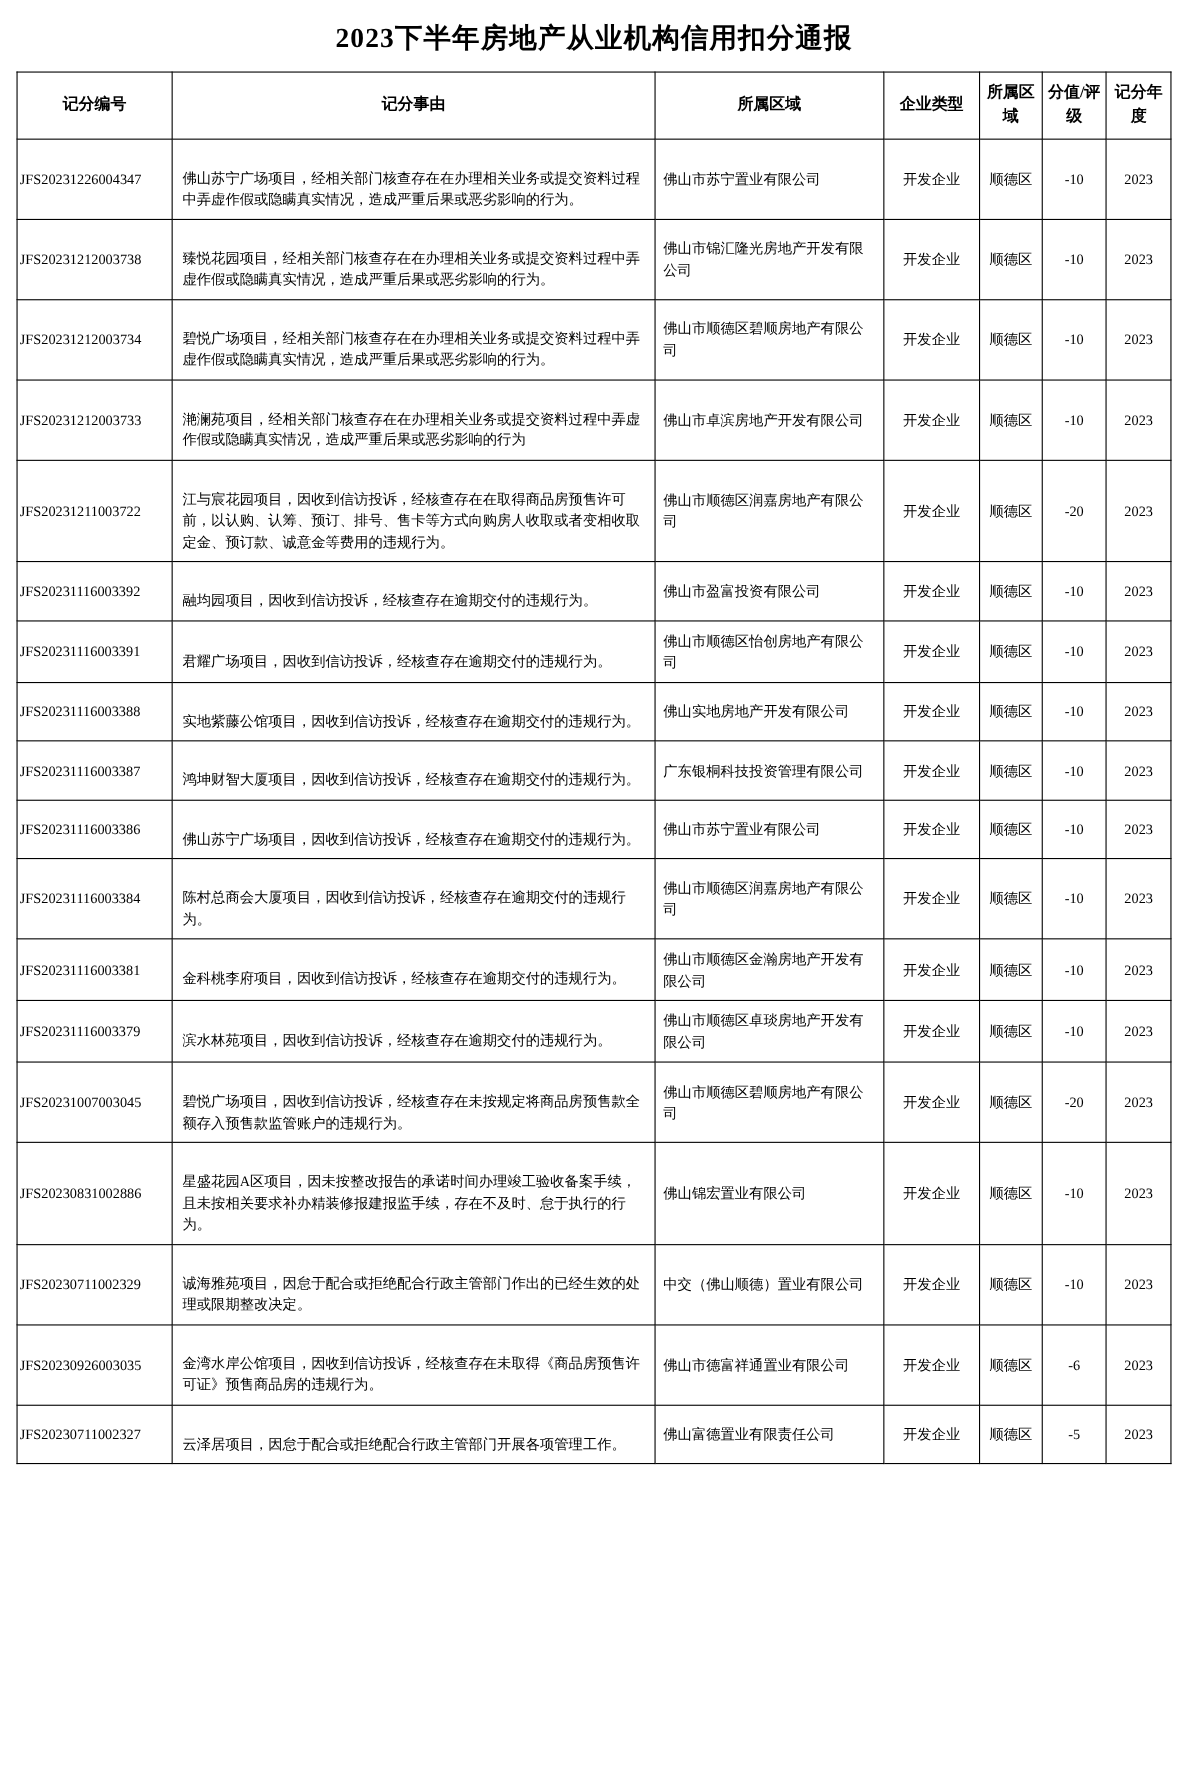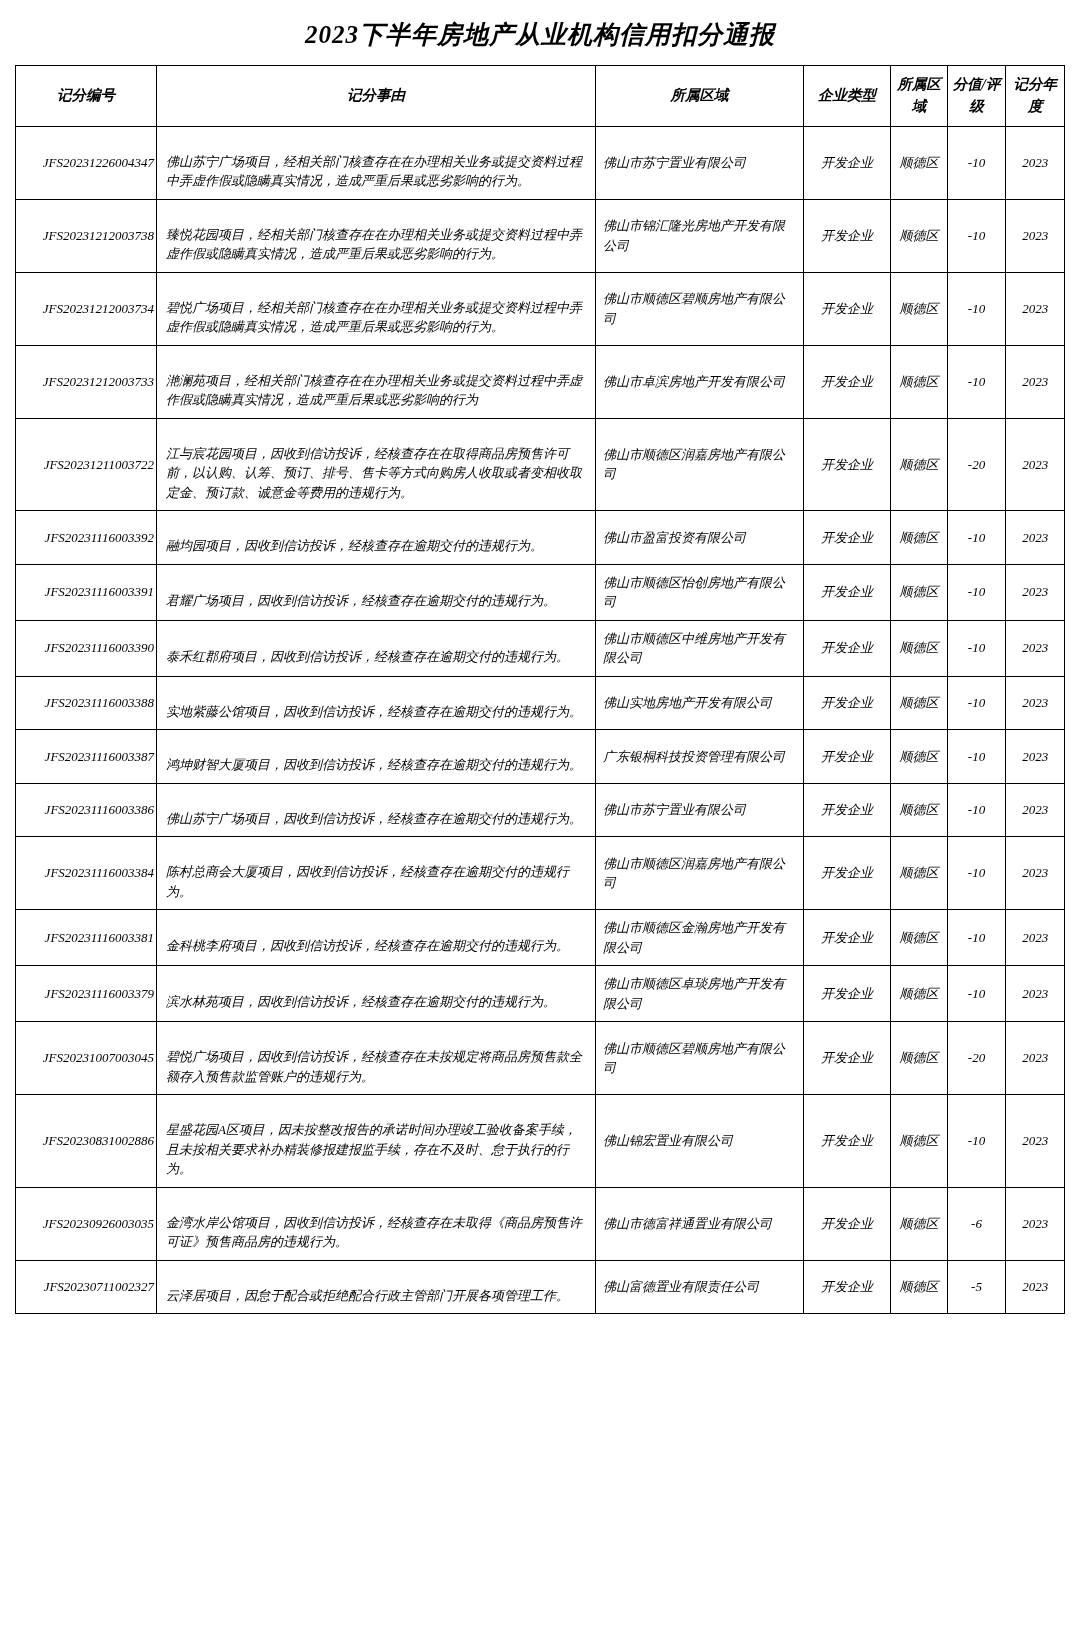--- a/index.html
+++ b/index.html
@@ -9,21 +9,20 @@
   }
   body {
     width: 1080px;
     font-family: "Liberation Serif", "DejaVu Serif", serif;
     color: #000;
   }
   .page {
     width: 1080px;
     box-sizing: border-box;
     padding: 10px 14px 18px 14px;
-    font-style: italic;
   }
   .doc-title {
     text-align: center;
     font-size: 25px;
     font-weight: bold;
     letter-spacing: 1px;
     margin: 8px 0 14px 0;
     font-family: "Liberation Serif", "DejaVu Serif", serif;
   }
   table.report {
@@ -39,21 +38,21 @@
     font-size: 13px;
     line-height: 1.5;
   }
   table.report th {
     text-align: center;
     font-weight: bold;
     font-size: 14.5px;
     padding: 8px 2px;
   }
   td.c-id {
-    text-align: right;
+    text-align: left;
     font-family: "Liberation Serif", "DejaVu Serif", serif;
     font-size: 13px;
     padding: 6px 2px;
   }
   td.c-reason {
     text-align: left;
     padding: 25px 8px 8px 9px;
     font-size: 13.5px;
     line-height: 1.62;
   }
@@ -163,29 +162,20 @@
         <tr>
           <td class="c-id">JFS20231116003391</td>
           <td class="c-reason">君耀广场项目，因收到信访投诉，经核查存在逾期交付的违规行为。</td>
           <td class="c-target">佛山市顺德区怡创房地产有限公司</td>
           <td class="c-type">开发企业</td>
           <td class="c-area">顺德区</td>
           <td class="c-score">-10</td>
           <td class="c-year">2023</td>
         </tr>
         <tr>
-          <td class="c-id">JFS20231116003390</td>
-          <td class="c-reason">泰禾红郡府项目，因收到信访投诉，经核查存在逾期交付的违规行为。</td>
-          <td class="c-target">佛山市顺德区中维房地产开发有限公司</td>
-          <td class="c-type">开发企业</td>
-          <td class="c-area">顺德区</td>
-          <td class="c-score">-10</td>
-          <td class="c-year">2023</td>
-        </tr>
-        <tr>
           <td class="c-id">JFS20231116003388</td>
           <td class="c-reason">实地紫藤公馆项目，因收到信访投诉，经核查存在逾期交付的违规行为。</td>
           <td class="c-target">佛山实地房地产开发有限公司</td>
           <td class="c-type">开发企业</td>
           <td class="c-area">顺德区</td>
           <td class="c-score">-10</td>
           <td class="c-year">2023</td>
         </tr>
         <tr>
           <td class="c-id">JFS20231116003387</td>
@@ -244,20 +234,29 @@
         <tr>
           <td class="c-id">JFS20230831002886</td>
           <td class="c-reason">星盛花园A区项目，因未按整改报告的承诺时间办理竣工验收备案手续，且未按相关要求补办精装修报建报监手续，存在不及时、怠于执行的行为。</td>
           <td class="c-target">佛山锦宏置业有限公司</td>
           <td class="c-type">开发企业</td>
           <td class="c-area">顺德区</td>
           <td class="c-score">-10</td>
           <td class="c-year">2023</td>
         </tr>
         <tr>
+          <td class="c-id">JFS20230711002329</td>
+          <td class="c-reason">诚海雅苑项目，因怠于配合或拒绝配合行政主管部门作出的已经生效的处理或限期整改决定。</td>
+          <td class="c-target">中交（佛山顺德）置业有限公司</td>
+          <td class="c-type">开发企业</td>
+          <td class="c-area">顺德区</td>
+          <td class="c-score">-10</td>
+          <td class="c-year">2023</td>
+        </tr>
+        <tr>
           <td class="c-id">JFS20230926003035</td>
           <td class="c-reason">金湾水岸公馆项目，因收到信访投诉，经核查存在未取得《商品房预售许可证》预售商品房的违规行为。</td>
           <td class="c-target">佛山市德富祥通置业有限公司</td>
           <td class="c-type">开发企业</td>
           <td class="c-area">顺德区</td>
           <td class="c-score">-6</td>
           <td class="c-year">2023</td>
         </tr>
         <tr>
           <td class="c-id">JFS20230711002327</td>

